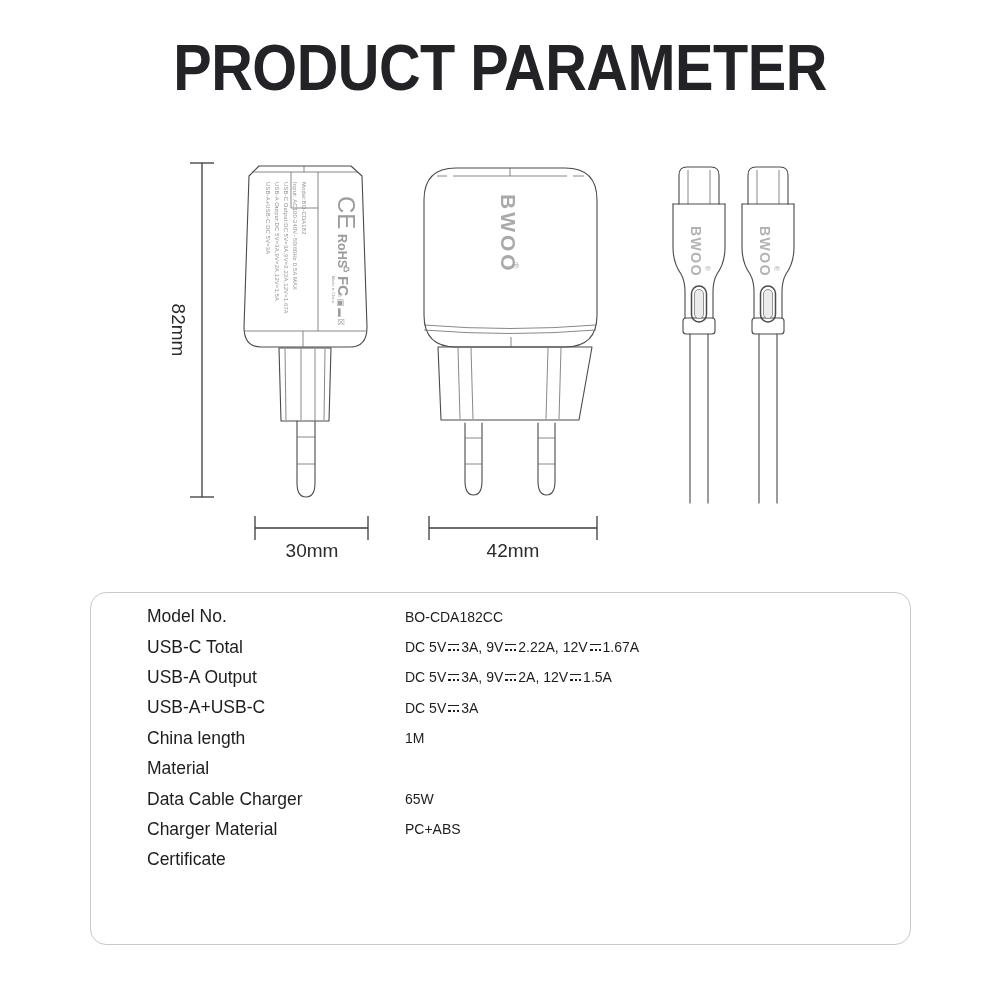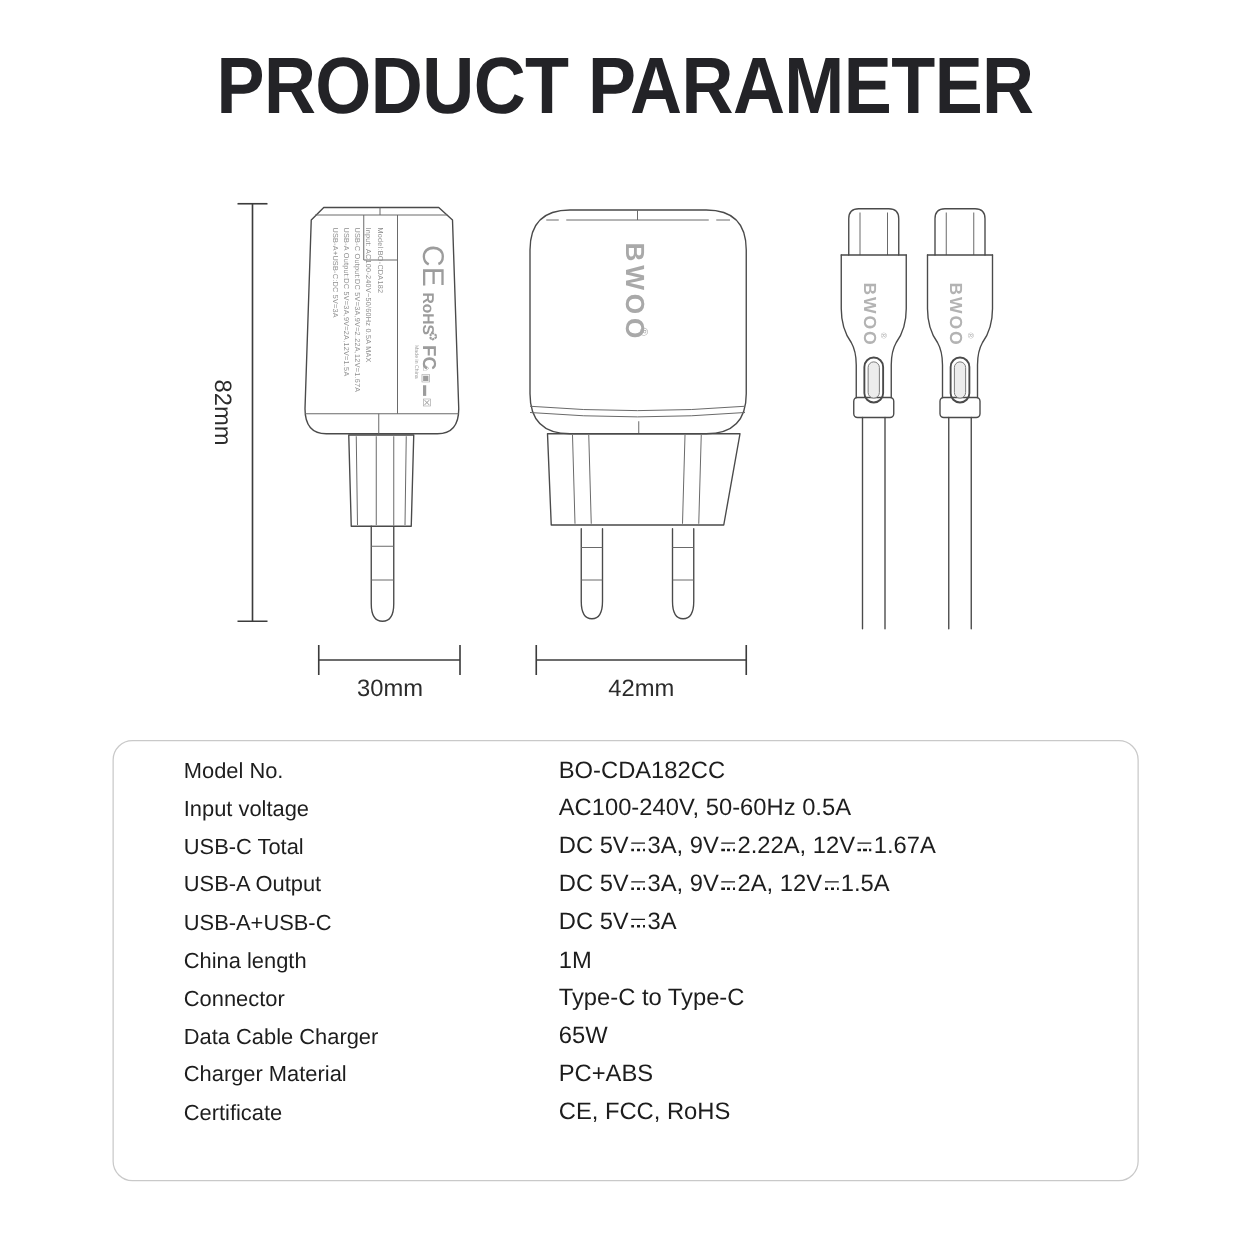--- a/index.html
+++ b/index.html
@@ -20,21 +20,21 @@
             letter-spacing:3px;fill:#a9a9a9;}
   .logo-small{font-family:"Liberation Sans",sans-serif;font-size:14px;font-weight:bold;
               letter-spacing:1.5px;fill:#b3b3b3;}
   .reg{font-family:"Liberation Sans",sans-serif;fill:#a9a9a9;}
   
   .spec-table{position:absolute;left:90px;top:592px;width:821px;height:353px;box-sizing:border-box;
               border:1.5px solid #c9c9c9;border-radius:16px;background:#fff;padding-top:8.5px;}
   .spec-row{display:flex;align-items:center;height:30.4px;}
   .spec-label{width:314px;padding-left:56px;font-size:17.5px;color:#1d1d1d;box-sizing:border-box;
               padding-right:8px;white-space:nowrap;}
-  .spec-value{flex:1;font-size:19px;color:#1d1d1d;white-space:nowrap;margin-left:42px;}
+  .spec-value{flex:1;font-size:14px;color:#1d1d1d;white-space:nowrap;}
   
   .dc{display:inline-block;width:13px;height:12px;position:relative;top:1px;margin:0 1px;}
   .dc::before{content:"";position:absolute;left:1px;right:1px;top:3px;border-top:1.8px solid #1e1e1e;}
   .dc::after{content:"";position:absolute;left:1px;right:1px;top:8px;height:1.8px;
              background:repeating-linear-gradient(90deg,#1e1e1e 0 2.6px,transparent 2.6px 4.7px);}
 </style>
 </head>
 <body>
 
 <div class="page">
@@ -182,50 +182,44 @@
       <text class="dim-text" x="513" y="557" text-anchor="middle">42mm</text>
     </g>
   </svg>
 
   <div class="spec-table">
     <div class="spec-row">
       <span class="spec-label">Model No.</span>
       <span class="spec-value dc-host">BO-CDA182CC</span>
     </div>
     <div class="spec-row">
-      <span class="spec-label">Input voltage</span>
-      <span class="spec-value dc-host">AC100-240V, 50-60Hz 0.5A</span>
-    </div>
-    <div class="spec-row">
       <span class="spec-label">USB-C Total</span>
       <span class="spec-value dc-host">DC 5V<span class="dc"></span>3A, 9V<span class="dc"></span>2.22A, 12V<span class="dc"></span>1.67A</span>
     </div>
     <div class="spec-row">
       <span class="spec-label">USB-A Output</span>
       <span class="spec-value dc-host">DC 5V<span class="dc"></span>3A, 9V<span class="dc"></span>2A, 12V<span class="dc"></span>1.5A</span>
     </div>
     <div class="spec-row">
       <span class="spec-label">USB-A+USB-C</span>
       <span class="spec-value dc-host">DC 5V<span class="dc"></span>3A</span>
     </div>
     <div class="spec-row">
       <span class="spec-label">China length</span>
       <span class="spec-value dc-host">1M</span>
     </div>
     <div class="spec-row">
-      <span class="spec-label">Connector</span>
-      <span class="spec-value dc-host">Type-C to Type-C</span>
+      <span class="spec-label">Material</span>
     </div>
     <div class="spec-row">
       <span class="spec-label">Data Cable Charger</span>
       <span class="spec-value dc-host">65W</span>
     </div>
     <div class="spec-row">
       <span class="spec-label">Charger Material</span>
       <span class="spec-value dc-host">PC+ABS</span>
     </div>
     <div class="spec-row">
       <span class="spec-label">Certificate</span>
-      <span class="spec-value dc-host">CE, FCC, RoHS</span>
     </div>
   </div>
 
 </div>
 
 </body></html>

